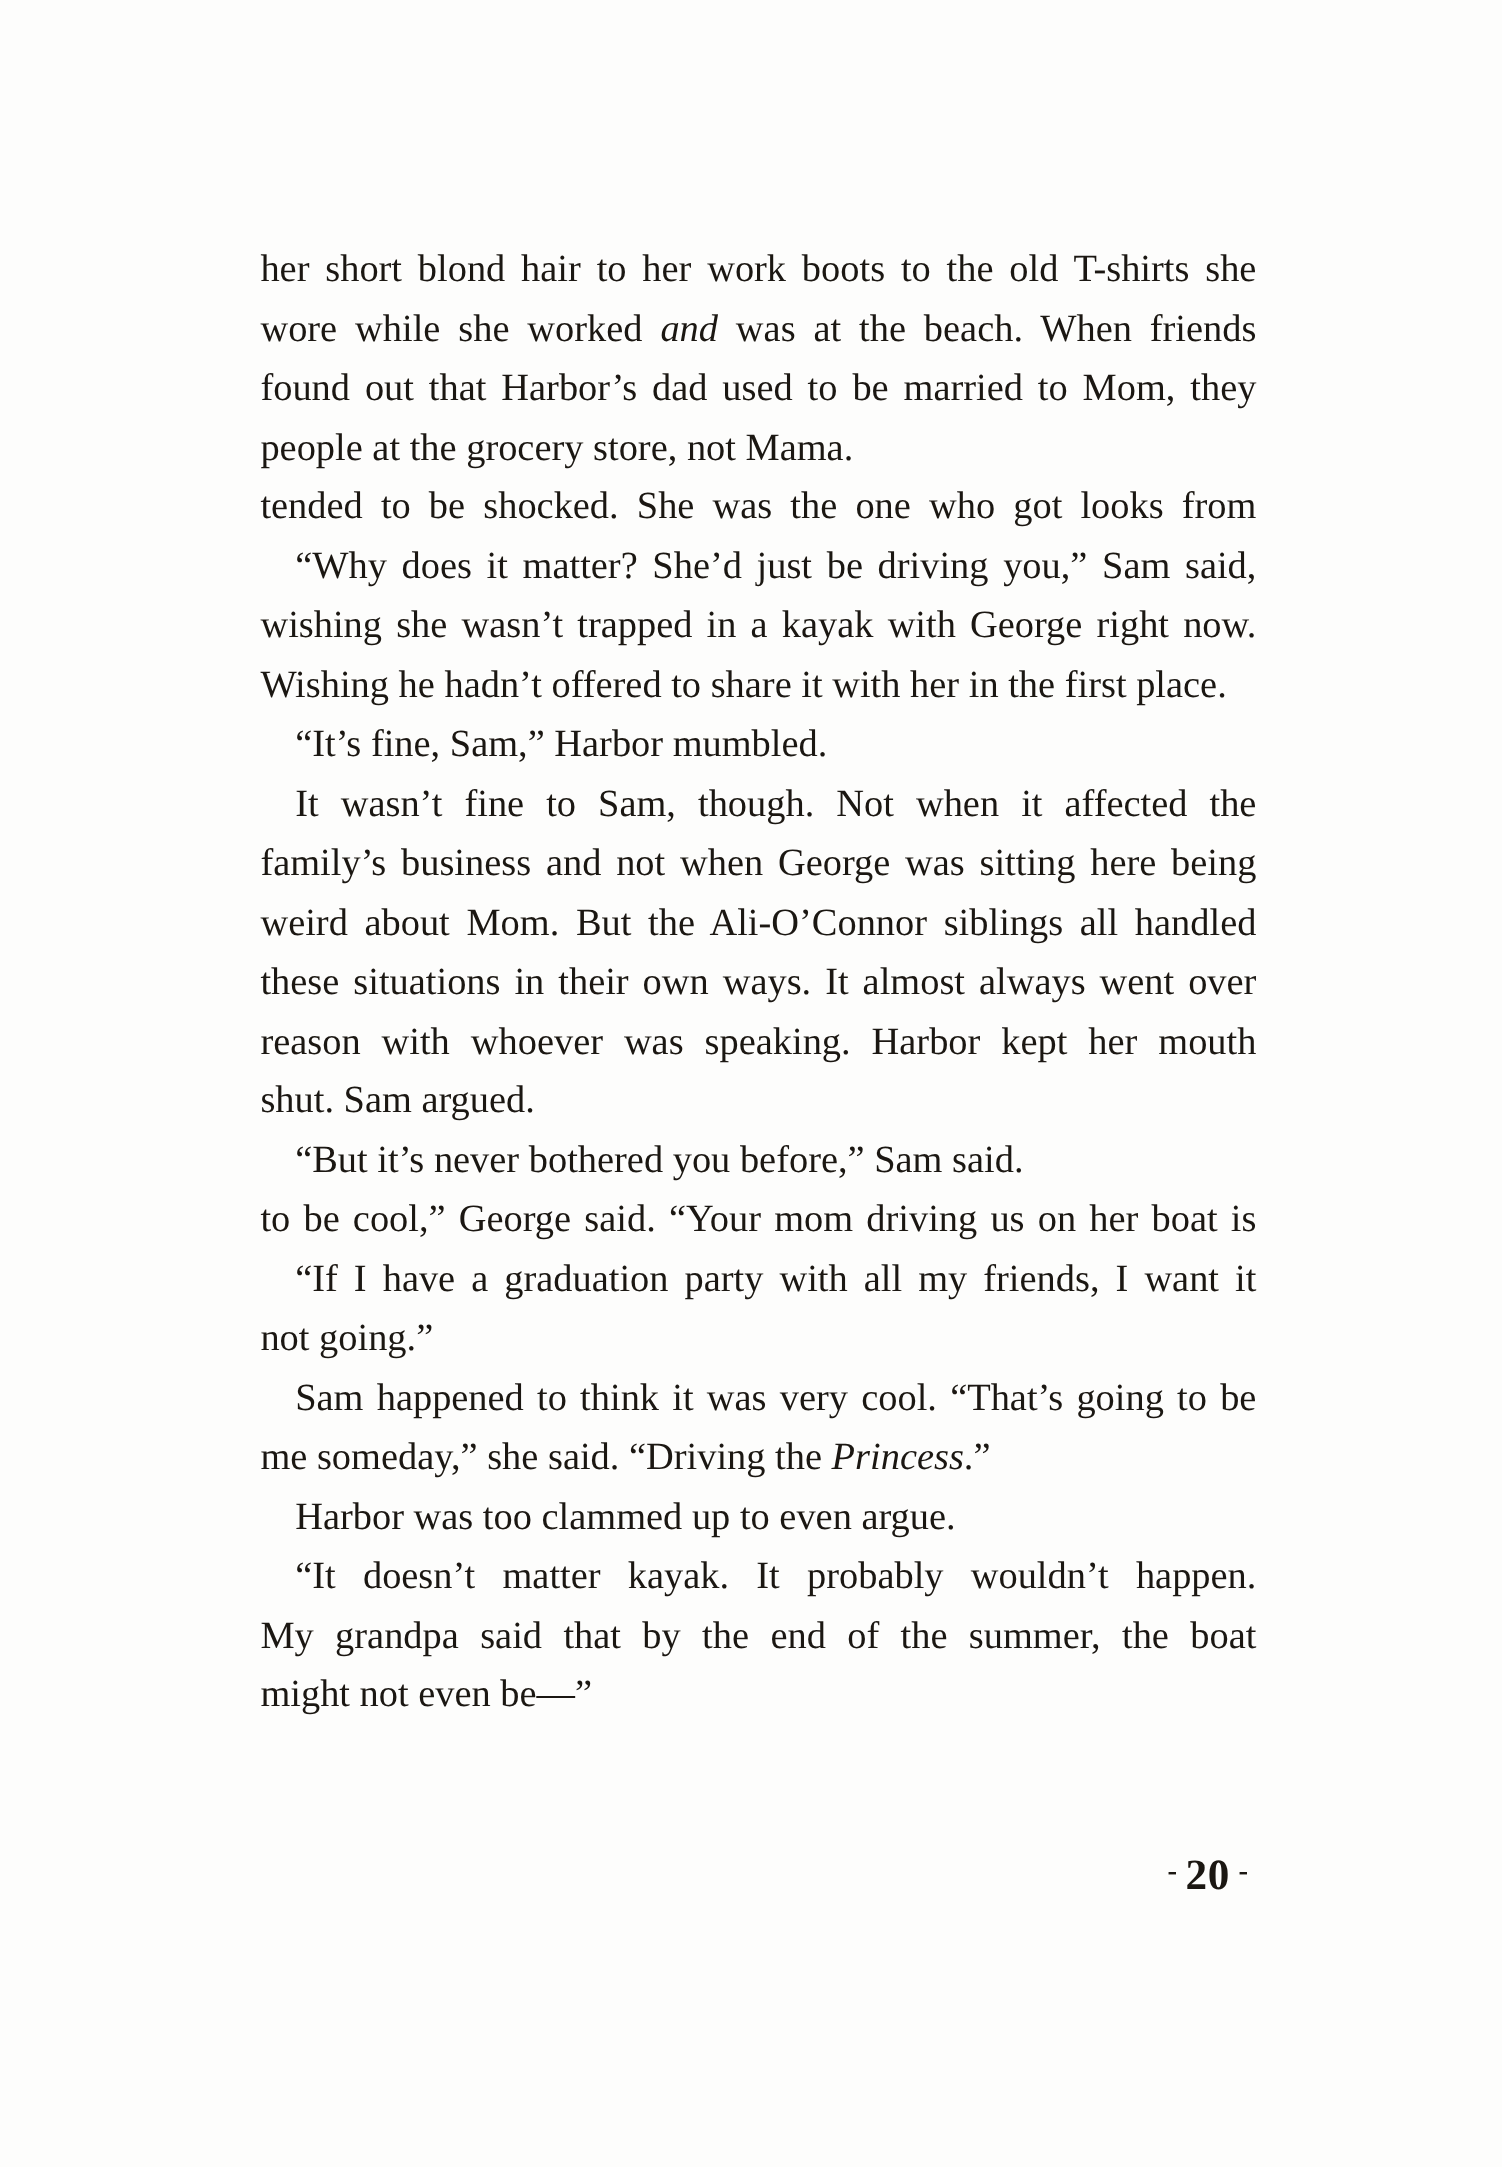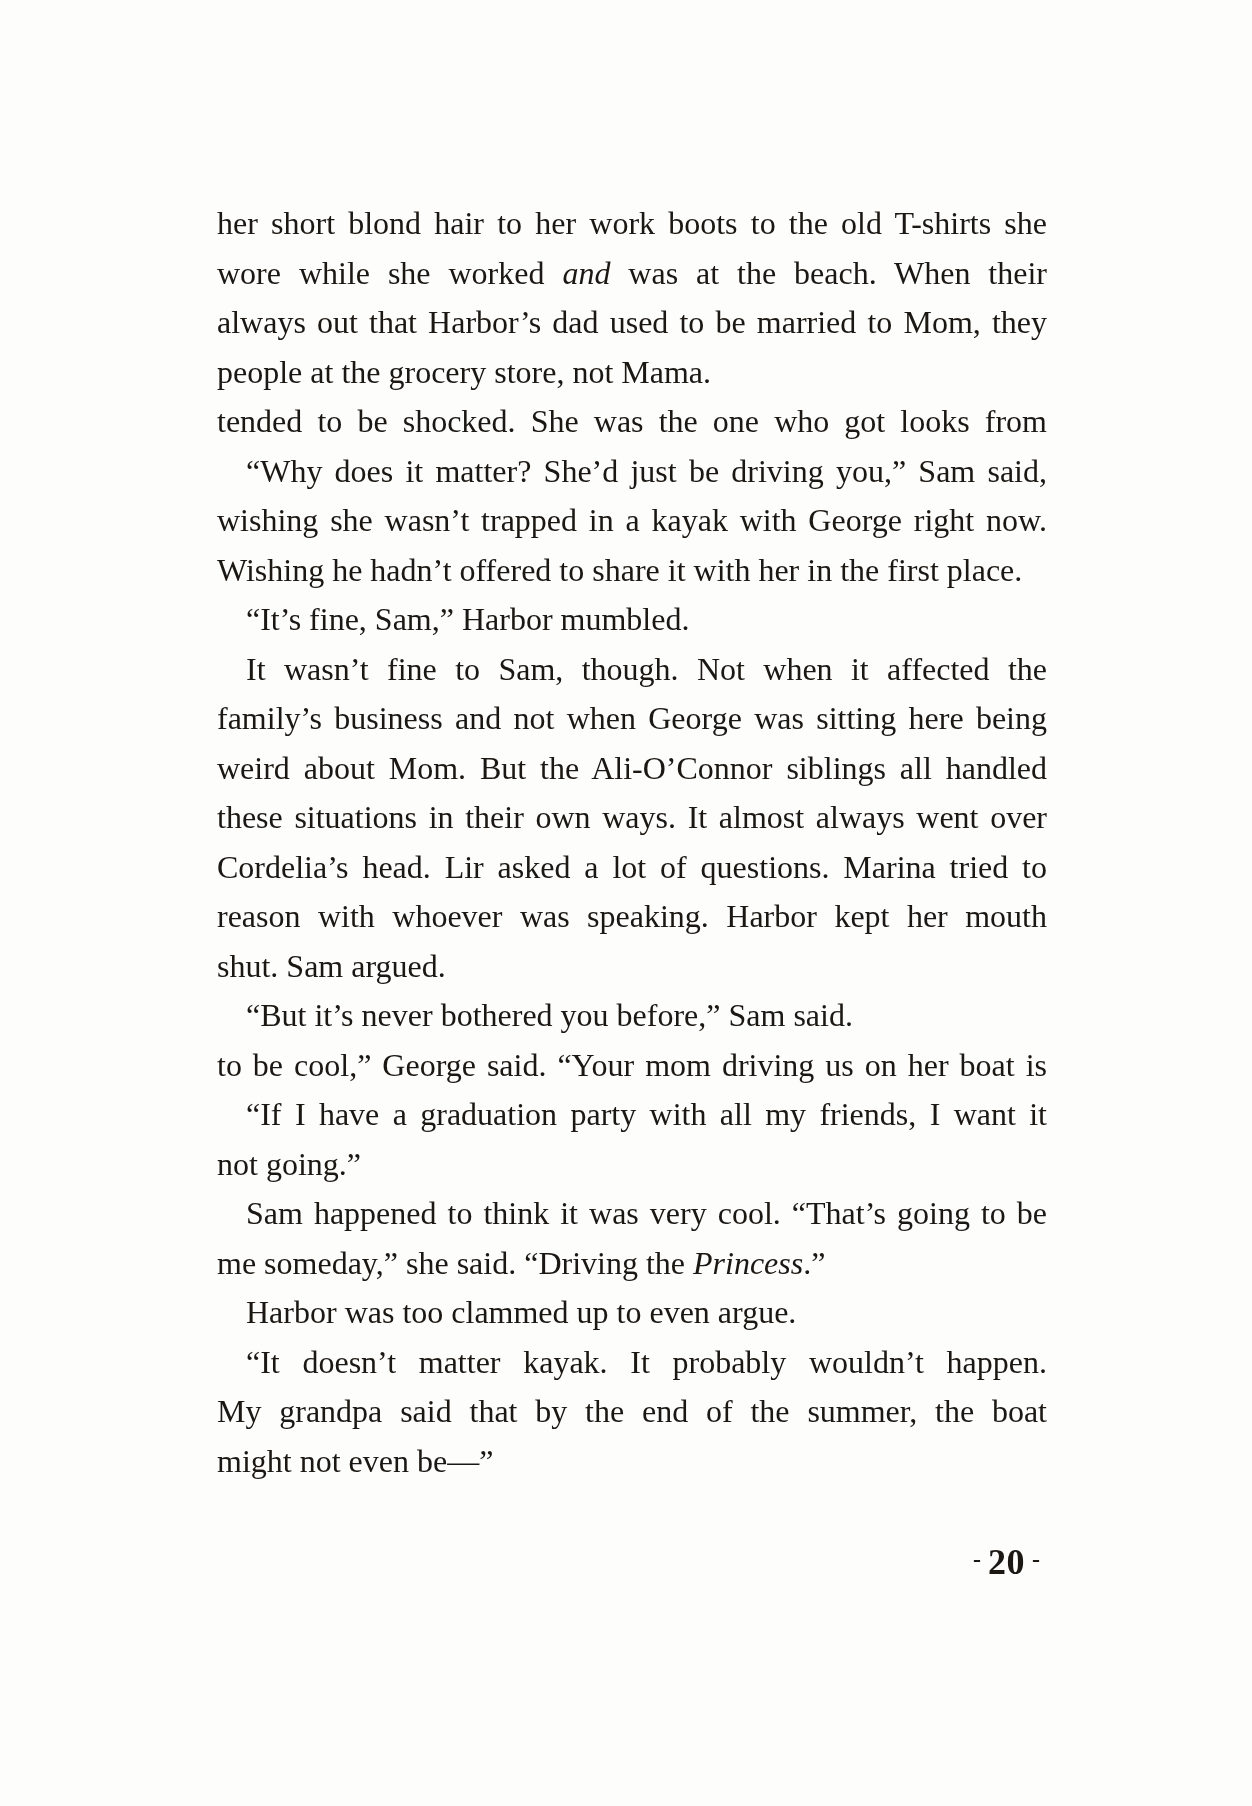--- a/index.html
+++ b/index.html
@@ -57,39 +57,38 @@
     margin: 0 7px;
   }
 </style>
 </head>
 <body>
 
 <div class="page">
   <main class="text-block" id="text-block">
       <div class="para">
         <div class="line"><span>her short blond hair to her work boots to the old T-shirts she</span></div>
-        <div class="line"><span>wore while she worked </span><i>and</i><span> was at the beach. When their</span></div>
-        <div class="line"><span>always out that Harbor’s dad used to be married to Mom, they</span></div>
+        <div class="line"><span>wore while she worked </span><i>and</i><span> was at the beach. When friends</span></div>
+        <div class="line"><span>found out that Harbor’s dad used to be married to Mom, they</span></div>
         <div class="line last"><span>people at the grocery store, not Mama.</span></div>
         <div class="line"><span>tended to be shocked. She was the one who got looks from</span></div>
       </div>
       <div class="para">
         <div class="line indent"><span>“Why does it matter? She’d just be driving you,” Sam said,</span></div>
         <div class="line"><span>wishing she wasn’t trapped in a kayak with George right now.</span></div>
         <div class="line last"><span>Wishing he hadn’t offered to share it with her in the first place.</span></div>
       </div>
       <div class="para">
         <div class="line last indent"><span>“It’s fine, Sam,” Harbor mumbled.</span></div>
       </div>
       <div class="para">
         <div class="line indent"><span>It wasn’t fine to Sam, though. Not when it affected the</span></div>
         <div class="line"><span>family’s business and not when George was sitting here being</span></div>
         <div class="line"><span>weird about Mom. But the Ali-O’Connor siblings all handled</span></div>
         <div class="line"><span>these situations in their own ways. It almost always went over</span></div>
-        <div class="line"><span>Cordelia’s head. Lir asked a lot of questions. Marina tried to</span></div>
         <div class="line"><span>reason with whoever was speaking. Harbor kept her mouth</span></div>
         <div class="line last"><span>shut. Sam argued.</span></div>
       </div>
       <div class="para">
         <div class="line last indent"><span>“But it’s never bothered you before,” Sam said.</span></div>
       </div>
       <div class="para">
         <div class="line"><span>to be cool,” George said. “Your mom driving us on her boat is</span></div>
         <div class="line indent"><span>“If I have a graduation party with all my friends, I want it</span></div>
         <div class="line last"><span>not going.”</span></div>

